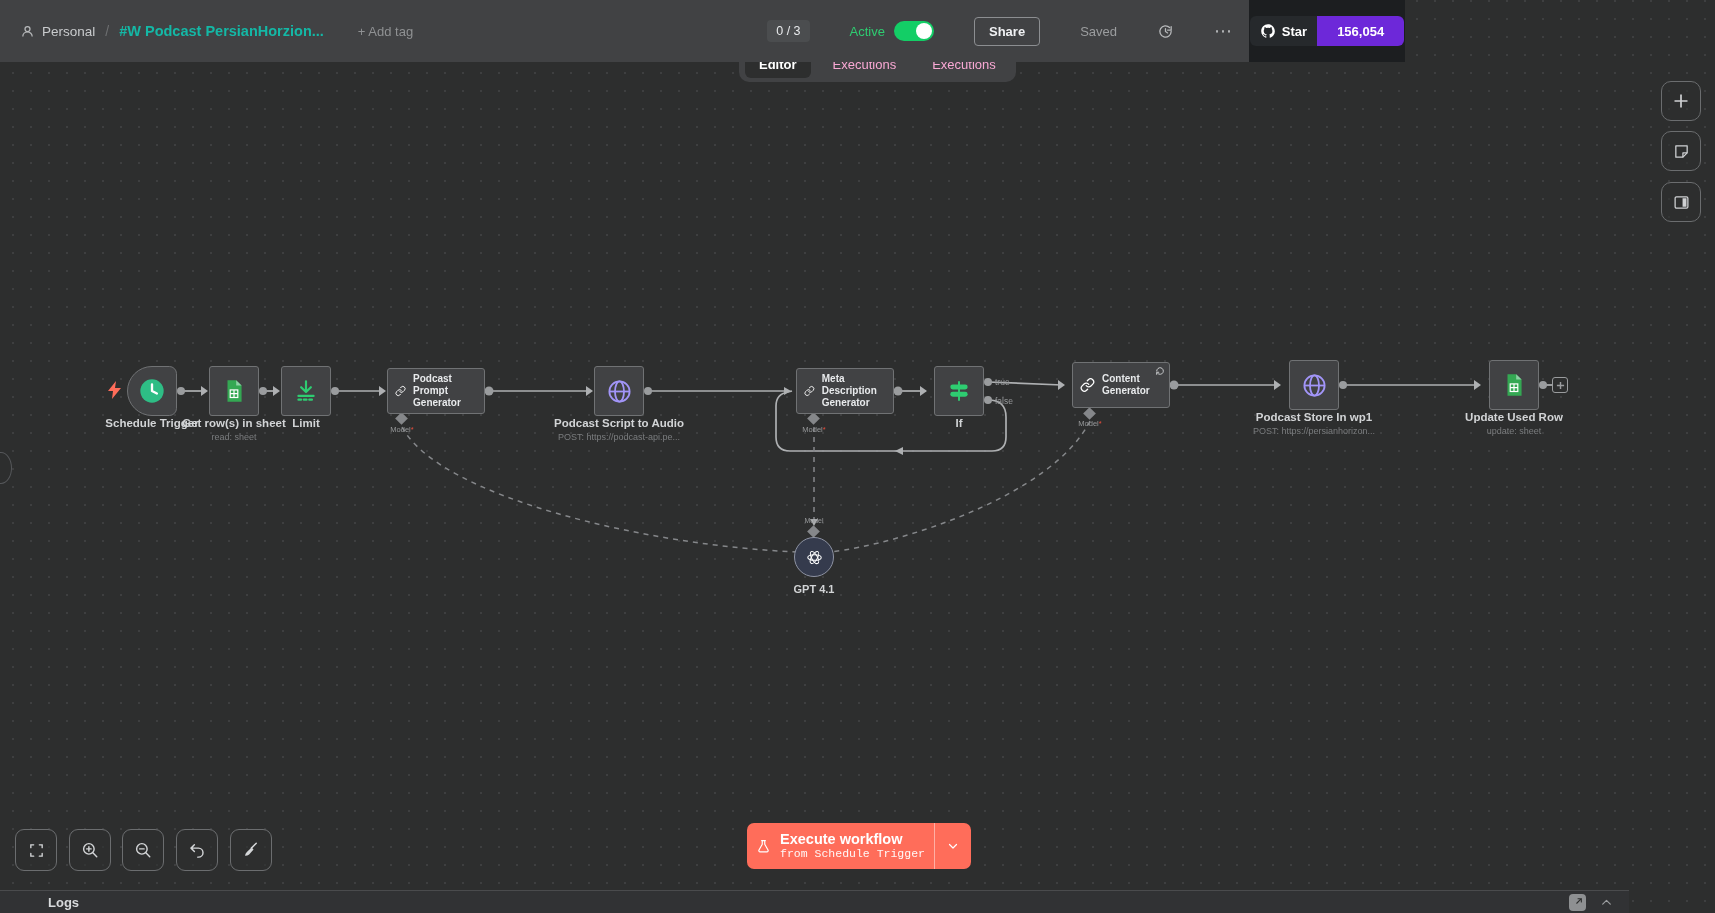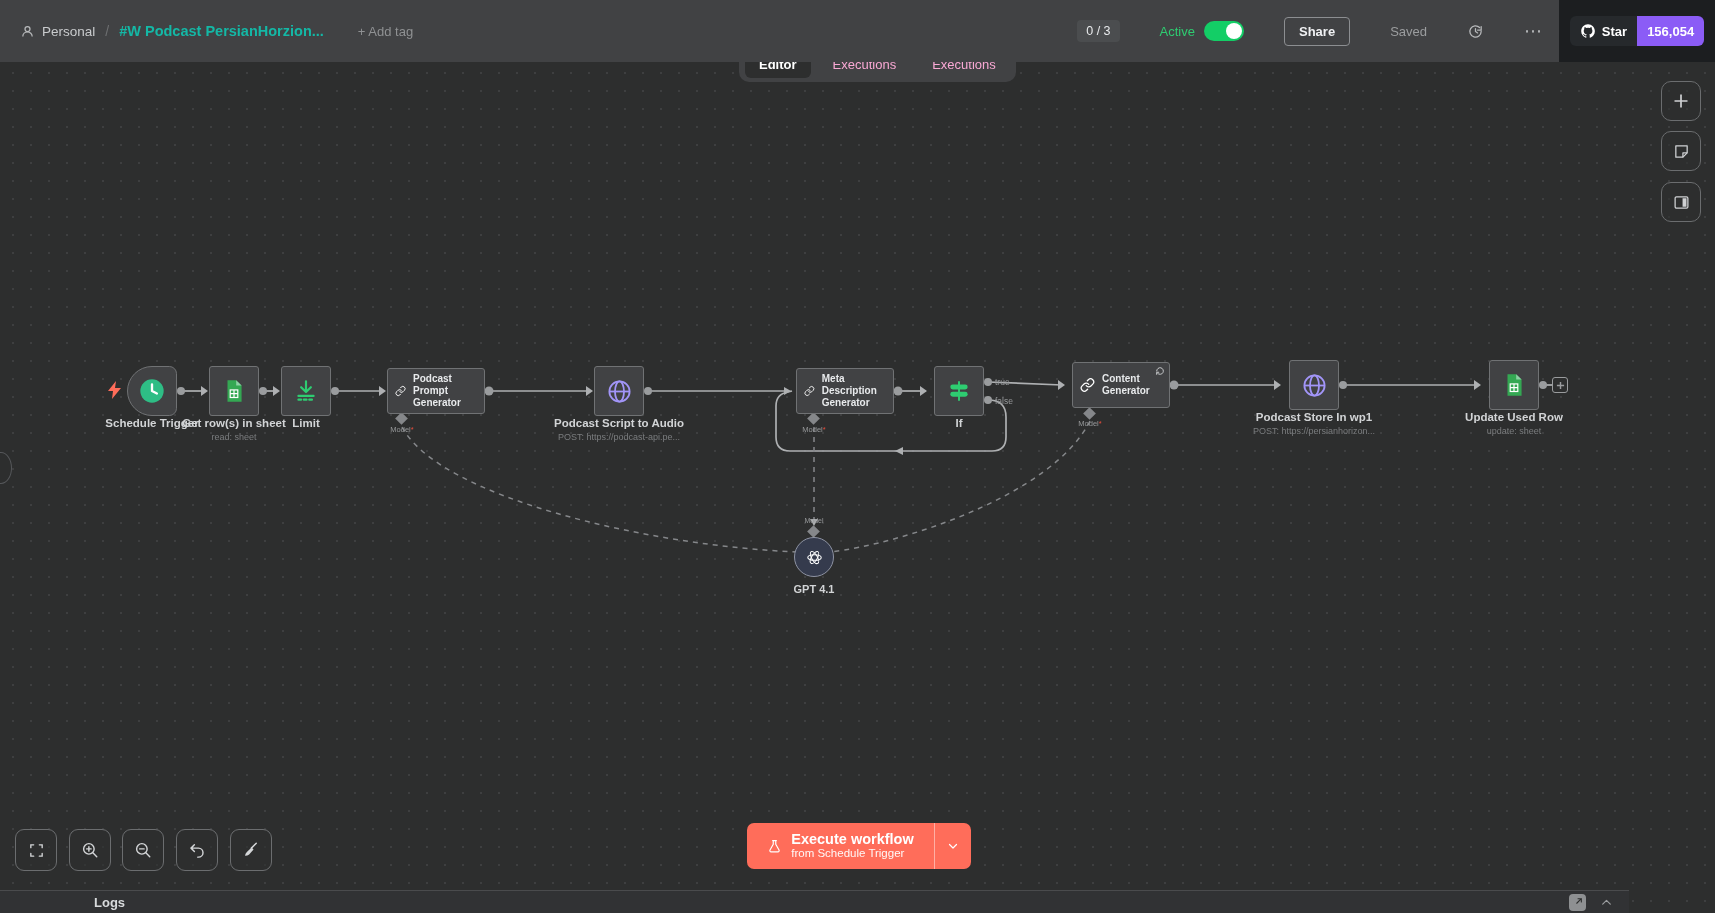--- a/index.html
+++ b/index.html
@@ -1,20 +1,20 @@
 <!DOCTYPE html>
 <html><head>
 <meta charset="utf-8">
 <style>
   html,body{margin:0;padding:0;background:#232425;font-family:"Liberation Sans",sans-serif;}
   #app{position:relative;width:1715px;height:913px;overflow:hidden;background-color:#2d2e2e;
        background-image:radial-gradient(circle,#3e3f40 1.1px,transparent 1.3px);
        background-size:18px 18px;background-position:4px 10px;}
   
-  .header{position:absolute;top:0;left:0;width:1715px;height:62px;background:#414244;z-index:30;}
+  .header{position:absolute;top:0;left:0;width:1405px;height:62px;background:#414244;z-index:30;}
   .hleft{position:absolute;left:20px;top:0;height:62px;display:flex;align-items:center;gap:10px;}
   .project{display:flex;align-items:center;gap:7px;color:#c9cbcd;font-size:13.5px;cursor:pointer;}
   .crumb-sep{color:#6d6f71;font-size:14px;}
   .wf-title{color:#14b8a6;font-size:14.5px;font-weight:700;}
   .add-tag{color:#8f9193;font-size:13px;margin-left:24px;cursor:pointer;}
   .hright{position:absolute;right:172px;top:0;height:62px;display:flex;align-items:center;gap:40px;z-index:31;}
   .counter-badge{background:#4b4d4f;color:#e8eaec;font-size:12.5px;padding:4px 9px;border-radius:4px;cursor:pointer;}
   .active-wrap{display:flex;align-items:center;gap:9px;}
   .active-label{color:#2ecc71;font-size:13px;}
   .toggle{width:40px;height:20px;border-radius:10px;background:#13ce66;position:relative;cursor:pointer;}
@@ -22,21 +22,21 @@
   .share-btn{border:1px solid #8c8e91;border-radius:4px;color:#f0f1f3;font-size:13px;font-weight:600;
              padding:6px 14px;background:transparent;cursor:pointer;}
   .saved{color:#9b9d9f;font-size:13px;}
   .icon-btn{background:none;border:none;color:#b7b9bb;cursor:pointer;padding:0;display:flex;align-items:center;}
   .more-dots{color:#b7b9bb;font-size:18px;letter-spacing:1px;line-height:10px;cursor:pointer;}
   .gh-section{position:absolute;right:0;top:0;width:156px;height:62px;background:#1c1e20;display:flex;
               align-items:center;justify-content:center;z-index:30;}
   .gh-widget{display:flex;align-items:stretch;height:30px;border-radius:6px;overflow:hidden;cursor:pointer;}
   .gh-star{background:#26292c;display:flex;align-items:center;gap:6px;padding:0 10px;color:#fff;
            font-size:13px;font-weight:700;}
-  .gh-count{background:#8b5cf6;display:flex;align-items:center;padding:0 10px;color:#fff;font-size:13px;font-weight:700;}
+  .gh-count{background:#6d28d9;display:flex;align-items:center;padding:0 20px;color:#fff;font-size:13px;font-weight:700;}
   
   .tabstrip{position:absolute;left:739px;top:46px;height:36px;background:#414244;z-index:29;
             border-radius:0 0 10px 10px;display:flex;align-items:center;padding:0 6px;gap:8px;}
   .tab{font-size:13px;color:#f9a8d4;padding:6px 14px;border-radius:6px;cursor:pointer;white-space:nowrap;}
   .tab.active{background:#2d2e2e;color:#fff;font-weight:700;}
   
   svg.wires{position:absolute;left:0;top:0;z-index:1;}
   
   .node{position:absolute;background:#414244;border:1px solid #707274;border-radius:3px;box-sizing:border-box;
         display:flex;align-items:center;justify-content:center;z-index:5;cursor:pointer;}
@@ -59,26 +59,26 @@
   
   .panel-btn{position:absolute;width:40px;height:40px;border:1px solid #6b6d6f;border-radius:10px;background:rgba(45,46,46,.6);
              display:flex;align-items:center;justify-content:center;cursor:pointer;z-index:20;box-sizing:border-box;}
   .tool-btn{position:absolute;width:42px;height:42px;border:1px solid #6b6d6f;border-radius:9px;background:rgba(45,46,46,.6);
             display:flex;align-items:center;justify-content:center;cursor:pointer;z-index:20;box-sizing:border-box;}
   .exec-btn{position:absolute;left:747px;top:823px;width:224px;height:46px;background:#ff6d5a;border-radius:7px;
             display:flex;align-items:stretch;z-index:20;cursor:pointer;overflow:hidden;}
   .exec-main{flex:1;display:flex;align-items:center;justify-content:center;gap:9px;color:#fff;}
   .exec-text{text-align:left;}
   .exec-title{font-size:14.5px;font-weight:700;line-height:1.15;}
-  .exec-sub{font-size:11.5px;line-height:1.2;opacity:.95;}
+  .exec-sub{font-size:11.5px;line-height:1.2;opacity:.95;font-family:Liberation Mono, monospace;}
   .exec-split{width:1px;background:rgba(255,255,255,.45);margin:0;}
   .exec-dd{width:36px;display:flex;align-items:center;justify-content:center;}
   
   .logsbar{position:absolute;left:0;bottom:0;width:1629px;height:23px;background:#313234;border-top:1px solid #4a4b4d;
-           display:flex;align-items:center;z-index:30;box-sizing:border-box;padding-left:46px;}
+           display:flex;align-items:center;z-index:30;box-sizing:border-box;}
   .logs-label{margin-left:48px;color:#d8dadc;font-size:13px;font-weight:700;}
   .logs-right{margin-left:auto;display:flex;align-items:center;gap:14px;padding-right:16px;}
   .popout{width:17px;height:17px;border-radius:4px;background:#8e9092;display:flex;align-items:center;
           justify-content:center;cursor:pointer;}
 </style>
 </head>
 <body>
 
 <div id="app">
 

